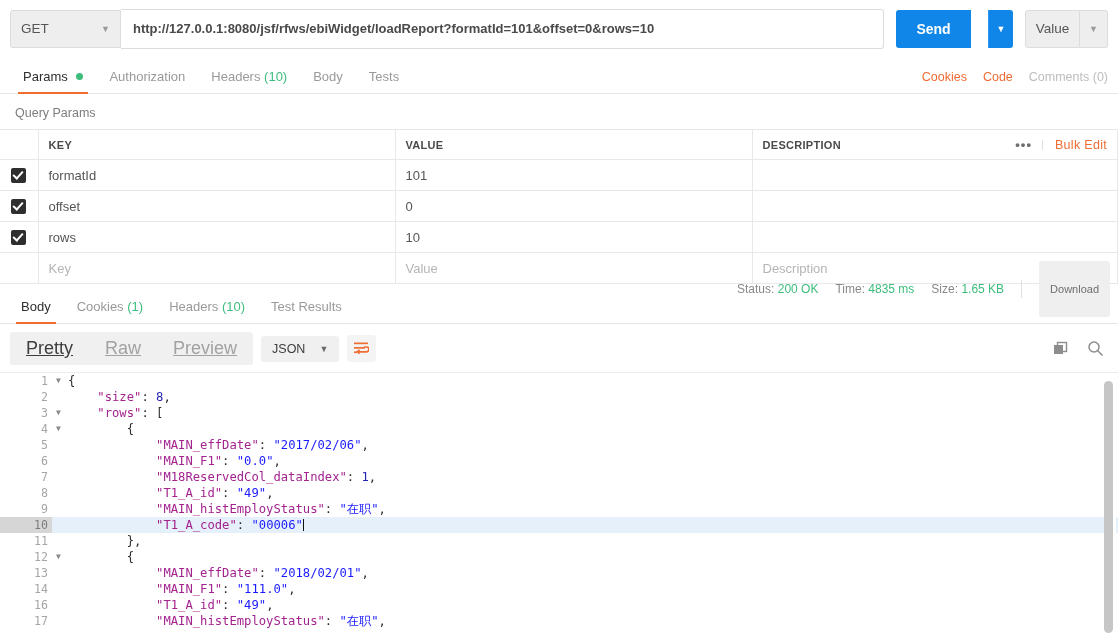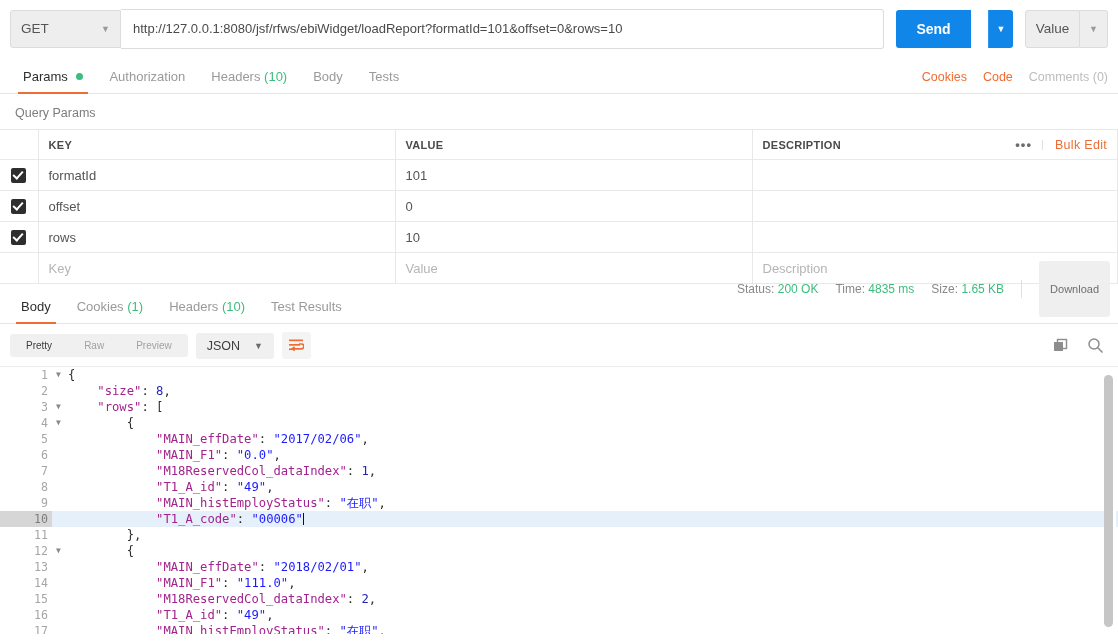--- a/index.html
+++ b/index.html
@@ -44,20 +44,21 @@
     height: 40px;
     border: 1px solid #dcdcdc;
     border-left: none;
     border-radius: 0 3px 3px 0;
     background: #ffffff;
     padding: 0 12px;
     font-size: 13px;
     color: #4a4a4a;
     outline: none;
     font-family: "Liberation Sans", sans-serif;
+    font-weight: bold;
   }
   .send-group { display: flex; margin-left: 12px; gap: 17px; }
   .send-btn {
     background: #0f86e8;
     color: #fff;
     border: none;
     height: 38px;
     width: 75px;
     font-size: 14px;
     font-weight: bold;
@@ -258,24 +259,25 @@
     padding: 8px 10px 7px 10px;
     gap: 8px;
   }
   .segmented {
     display: flex;
     background: #f0f0f0;
     border-radius: 3px;
     overflow: hidden;
   }
   .seg {
-    font-size: 10px;
+    font-size: 18px;
     color: #a2a2a2;
     padding: 6px 16px;
     cursor: pointer;
+    text-decoration: underline;
   }
   .seg.active { color: #3d3d3d; }
   .fmt-select {
     display: flex;
     align-items: center;
     gap: 14px;
     background: #f0f0f0;
     border-radius: 3px;
     padding: 6px 11px;
     font-size: 12.5px;
@@ -597,25 +599,20 @@
         <span class="gutter">13</span>
         <span class="fold"></span>
         <span class="ctext"><span class="k">            "MAIN_effDate"</span><span class="p">: </span><span class="s">"2018/02/01"</span><span class="p">,</span></span>
       </div>
       <div class="cline">
         <span class="gutter">14</span>
         <span class="fold"></span>
         <span class="ctext"><span class="k">            "MAIN_F1"</span><span class="p">: </span><span class="s">"111.0"</span><span class="p">,</span></span>
       </div>
       <div class="cline">
-        <span class="gutter">15</span>
-        <span class="fold"></span>
-        <span class="ctext"><span class="k">            "M18ReservedCol_dataIndex"</span><span class="p">: </span><span class="n">2</span><span class="p">,</span></span>
-      </div>
-      <div class="cline">
         <span class="gutter">16</span>
         <span class="fold"></span>
         <span class="ctext"><span class="k">            "T1_A_id"</span><span class="p">: </span><span class="s">"49"</span><span class="p">,</span></span>
       </div>
       <div class="cline">
         <span class="gutter">17</span>
         <span class="fold"></span>
         <span class="ctext"><span class="k">            "MAIN_histEmployStatus"</span><span class="p">: </span><span class="s">"在职"</span><span class="p">,</span></span>
       </div>
     </div>

